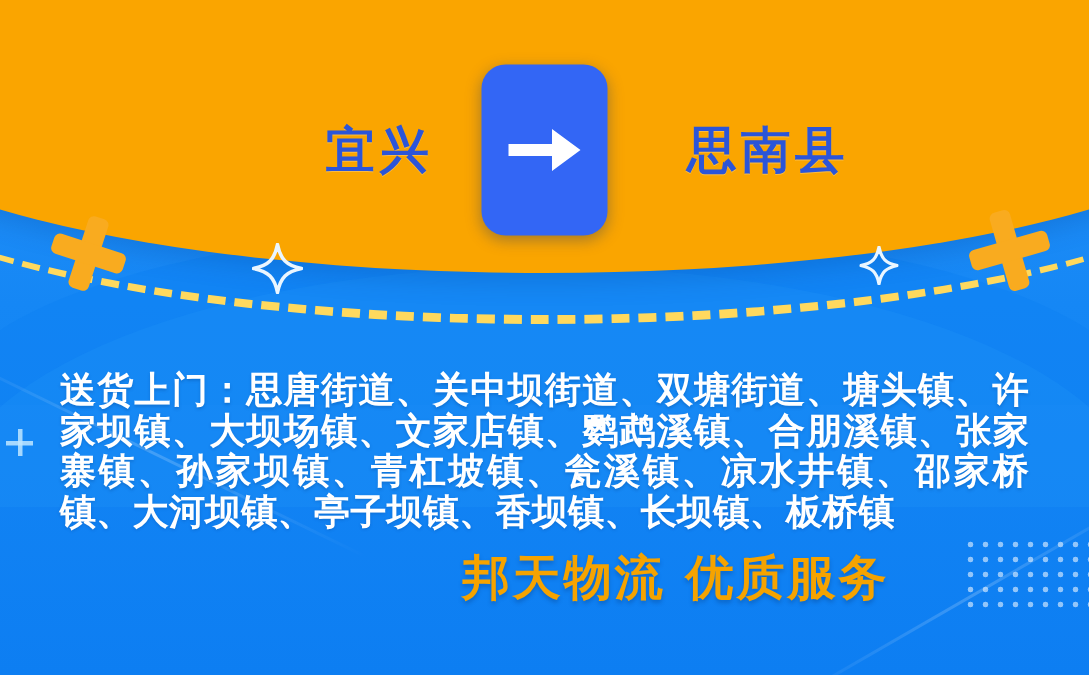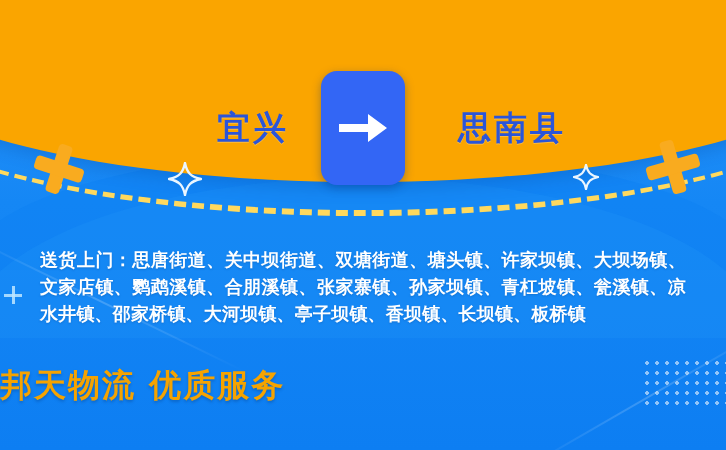--- a/index.html
+++ b/index.html
@@ -46,21 +46,20 @@
     border-bottom:6px dashed #ffd95e;
     box-sizing:border-box;
     pointer-events:none;
   }
 
   
   #route{
     position:absolute;top:0;left:0;width:726px;height:200px;
     display:flex;align-items:center;justify-content:center;gap:26px;
     z-index:6;
-    margin-top:28px;
   }
   .city{
     font-family:"DejaVu Serif","Liberation Serif",serif;
     font-weight:700;font-size:33px;color:#2b55d8;letter-spacing:3px;
     text-shadow:0 1px 0 rgba(255,255,255,.25);
     white-space:nowrap;
     width:150px;text-align:center;
   }
   .city.left{text-align:right;padding-right:6px;}
   .city.right{text-align:center;padding-left:6px;}
@@ -91,28 +90,28 @@
   #plus-left:before{left:8px;top:0;width:3px;height:18px;}
   #plus-left:after{left:0;top:8px;width:18px;height:3px;}
 
   
   #delivery{
     position:absolute;left:40px;top:246px;width:646px;
     z-index:5;
     color:#ffffff;
     font-family:"DejaVu Serif","Liberation Serif",serif;
     font-weight:700;
-    font-size:18px;line-height:27px;
+    font-size:24px;line-height:27px;
     letter-spacing:.2px;
     text-shadow:0 1px 2px rgba(0,50,120,.25);
     text-align:justify;
   }
   #slogan{
-    position:absolute;left:0;top:364px;width:581px;
-    z-index:5;text-align:left;
+    position:absolute;left:12px;top:364px;width:581px;
+    z-index:5;text-align:right;
     font-family:"DejaVu Serif","Liberation Serif",serif;
     font-weight:700;font-size:32px;letter-spacing:2px;
     color:#f5a300;
     text-shadow:0 2px 3px rgba(0,40,100,.28);
   }
 </style>
 </head>
 <body>
 
 <div id="banner">

